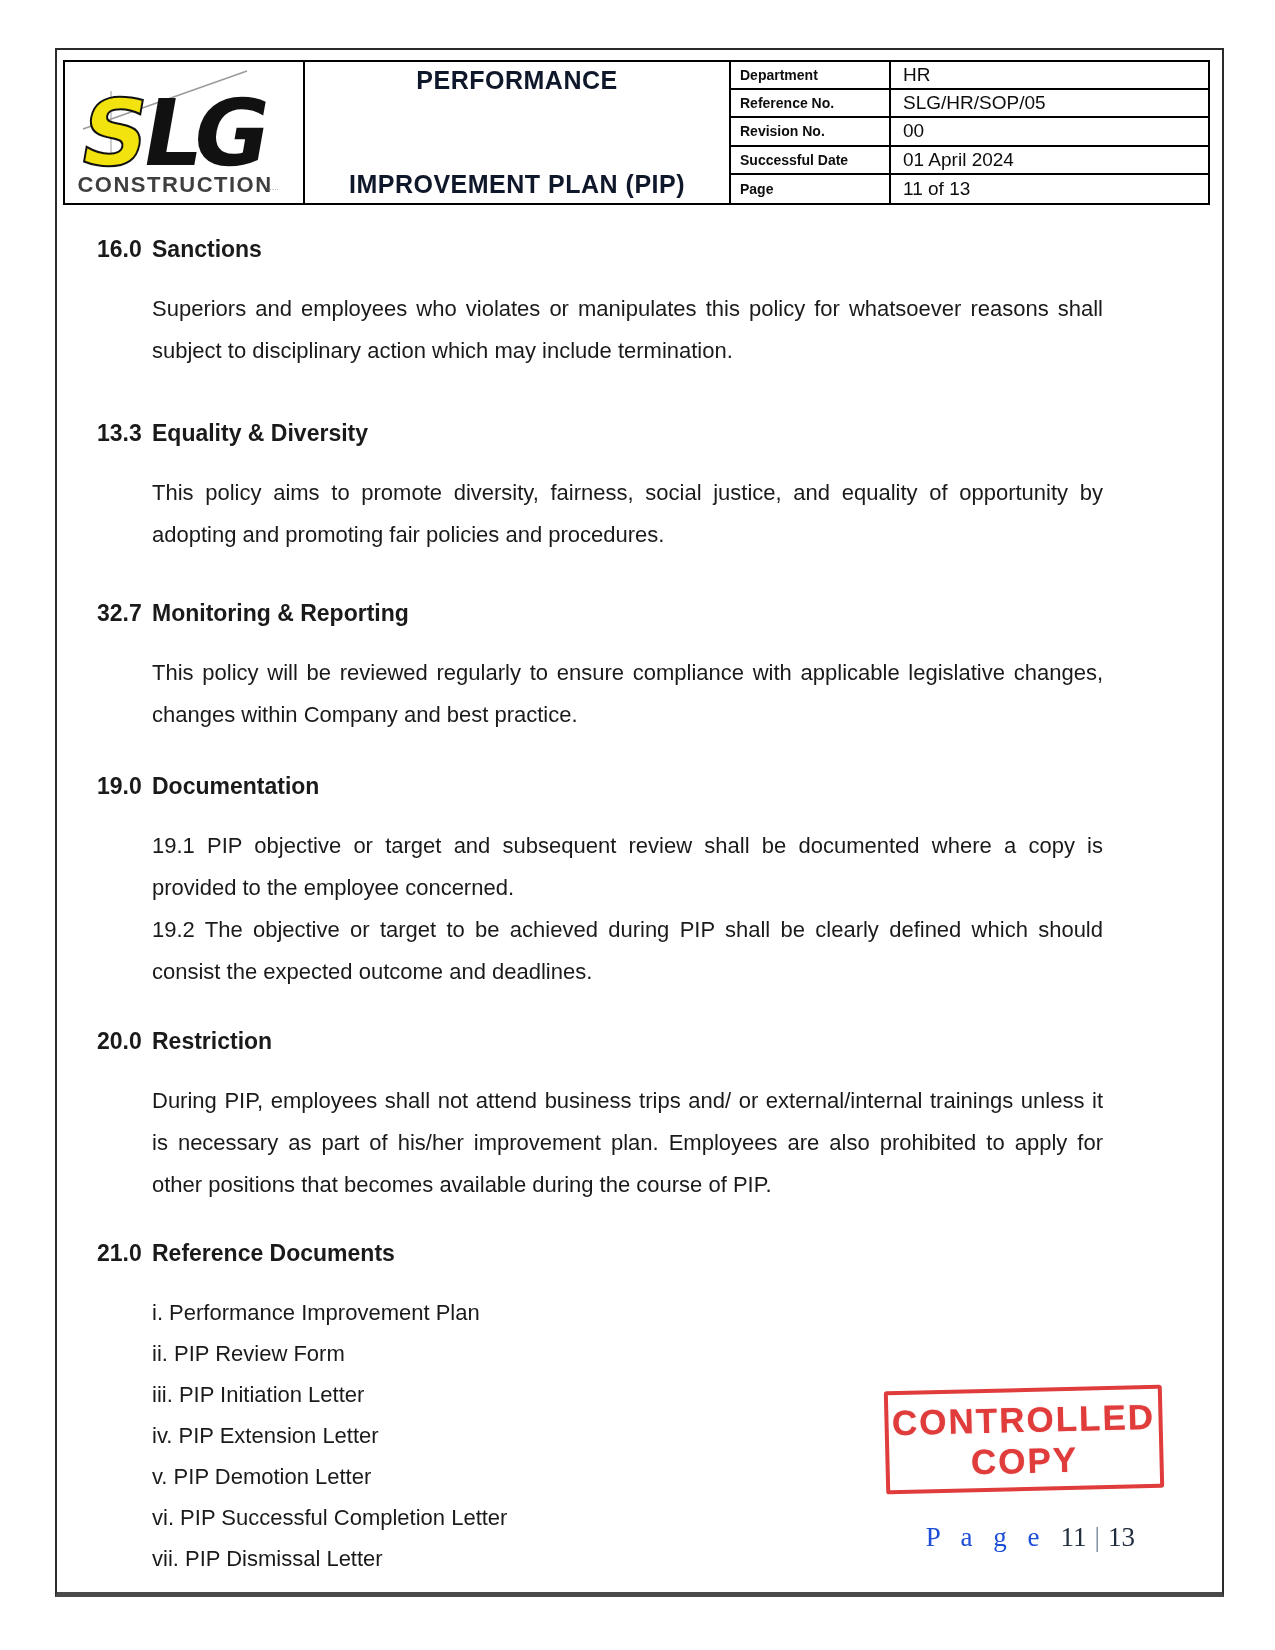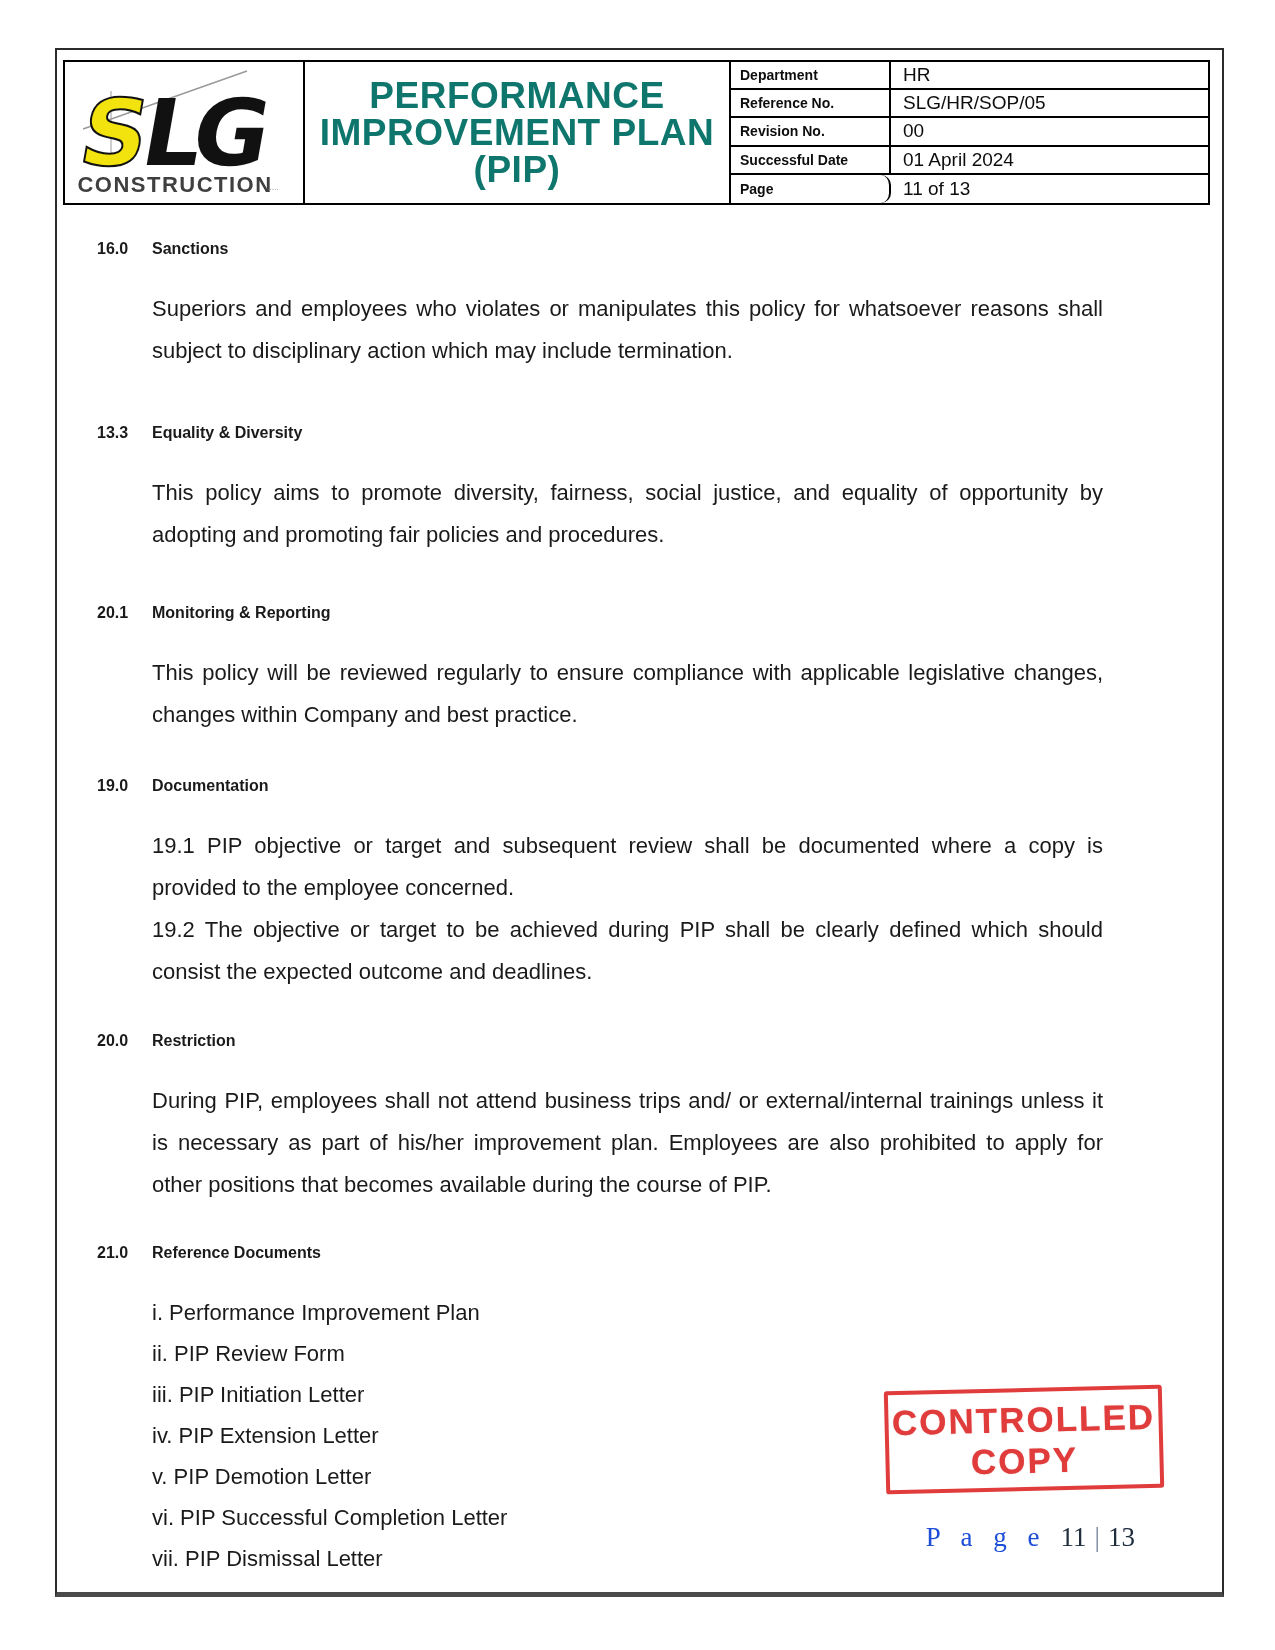--- a/index.html
+++ b/index.html
@@ -33,62 +33,62 @@
   }
   .logo-cell {
     grid-column: 1; grid-row: 1 / 6;
     border-right: 2px solid #000;
     display: flex; align-items: center; justify-content: center;
   }
   .title-cell {
     grid-column: 2; grid-row: 1 / 6;
     border-right: 2px solid #000;
     display: flex; flex-direction: column;
-    align-items: center; justify-content: center;
+    align-items: center; justify-content: space-between;
     text-align: center;
     font-weight: bold;
-    font-size: 37px;
+    font-size: 25px;
     line-height: 37px;
     letter-spacing: 0.5px;
-    color: #0f766e;
+    color: #0f172a;
   }
   .meta-label {
     grid-column: 3;
     border-right: 2px solid #000;
     border-bottom: 2px solid #000;
     display: flex; align-items: center;
     padding-left: 9px;
     font-weight: bold;
     font-size: 14px;
     color: #0d0d0d;
   }
   .meta-value {
     grid-column: 4;
     border-bottom: 2px solid #000;
     display: flex; align-items: center;
     padding-left: 12px;
     font-size: 19px;
     color: #0d0d0d;
     text-align: center;
   }
-  .meta-label.last, .meta-value.last { border-bottom: none; border-radius: 10px; }
+  .meta-label.last, .meta-value.last { border-bottom: none; }
   
   .content {
     position: absolute;
     left: 97px; top: 228px;
     width: 1006px;
     font-size: 22px;
     line-height: 42px;
   }
   .section { margin-bottom: 40px; }
   .section:nth-of-type(2) { margin-bottom: 36px; }
   .section:nth-of-type(3) { margin-bottom: 29px; }
   .section:nth-of-type(4) { margin-bottom: 27px; }
   .section:nth-of-type(5) { margin-bottom: 26px; }
-  .sec-head { display: flex; font-weight: bold; font-size: 16px; line-height: 42px; }
+  .sec-head { display: flex; font-weight: bold; font-size: 23px; line-height: 42px; }
   .sec-num { width: 55px; flex: 0 0 55px; }
   .sec-body { margin-left: 55px; margin-top: 18px; }
   .sec-body p { text-align: justify; }
   .ref-list p { line-height: 41px; text-align: left; }
   
   .stamp {
     position: absolute;
     left: 885px; top: 1388px;
     width: 278px; height: 103px;
     border: 4px solid #e03c3c;
@@ -173,21 +173,21 @@
         <span class="sec-num">13.3</span>
         <span class="sec-title">Equality &amp; Diversity</span>
       </div>
       <div class="sec-body">
         <p>This policy aims to promote diversity, fairness, social justice, and equality of opportunity by adopting and promoting fair policies and procedures.</p>
       </div>
     </div>
 
     <div class="section">
       <div class="sec-head">
-        <span class="sec-num">20.1</span>
+        <span class="sec-num">32.7</span>
         <span class="sec-title">Monitoring &amp; Reporting</span>
       </div>
       <div class="sec-body">
         <p>This policy will be reviewed regularly to ensure compliance with applicable legislative changes, changes within Company and best practice.</p>
       </div>
     </div>
 
     <div class="section">
       <div class="sec-head">
         <span class="sec-num">19.0</span>

